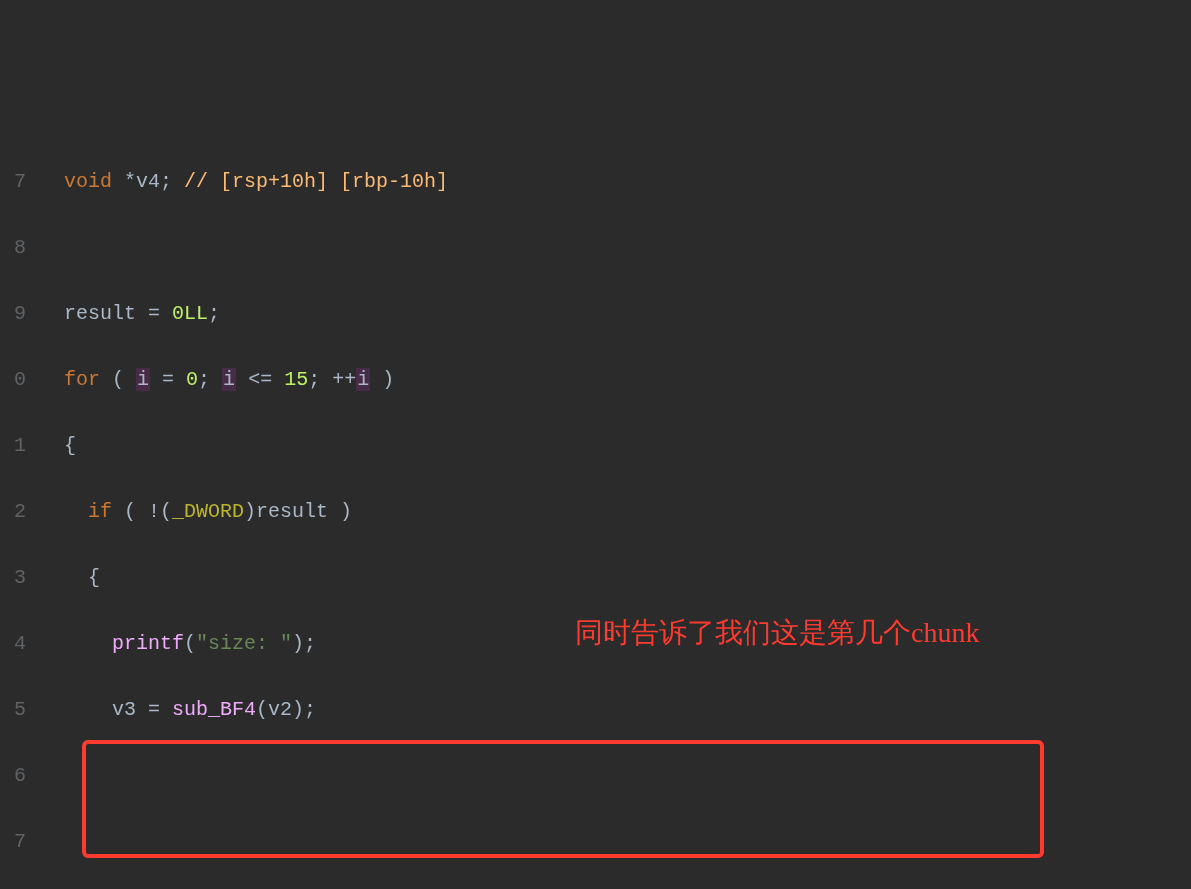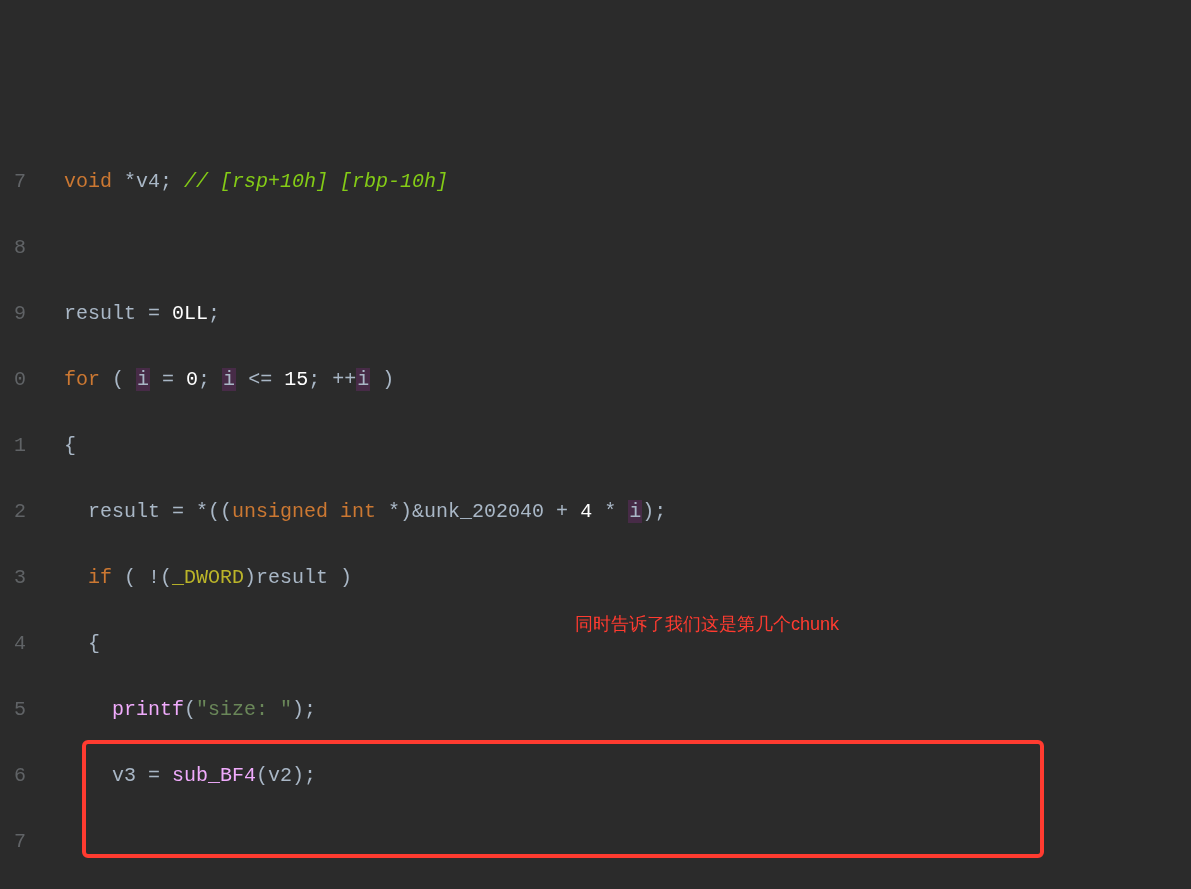--- a/index.html
+++ b/index.html
@@ -23,36 +23,36 @@
     padding: 0 8px 0 0;
     user-select: none;
     min-width: 34px;
   }
   .code {
     padding-left: 6px;
     position: relative;
   }
   .line { position: relative; }
   .kw { color: #cc7832; margin-top: 36px; }          
-  .num { color: #ffffff; margin-top: 21px; }         
+  .num { color: #bef264; margin-top: 21px; }         
   .str { color: #6a8759; }         
   .fn  { color: #f0abfc; }         
-  .cmt { color: #84cc16; font-style: italic; }         
+  .cmt { color: #fdba74; }         
   .macro { color: #bbb529; }       
   .plain { color: #a9b7c6; }         
   .hi-i {
     color: #a9b7c6;
     background: #472b47;
     padding: 0 1px;
   }
   .annotation {
     position: absolute;
     color: #ff3b30;
-    font-family: Liberation Sans, sans-serif;
-    font-size: 18px;
+    font-family: Liberation Serif, serif;
+    font-size: 28px;
     left: 575px;
     top: 478px;
     white-space: nowrap;
   }
   .redbox {
     position: absolute;
     border: 4px solid #ff3b30;
     border-radius: 6px;
     left: 82px;
     top: 608px;
@@ -96,21 +96,20 @@
 
 
   </div>
 
   <div class="code">
 <div class="line">  <span class="kw">void</span><span class="plain"> *</span><span class="plain">v4</span><span class="plain">; </span><span class="cmt">// [rsp+10h] [rbp-10h]</span></div>
 <div class="line"> </div>
 <div class="line">  <span class="plain">result</span><span class="plain"> = </span><span class="num">0LL</span><span class="plain">;</span></div>
 <div class="line">  <span class="kw">for</span><span class="plain"> ( </span><span class="hi-i">i</span><span class="plain"> = </span><span class="num">0</span><span class="plain">; </span><span class="hi-i">i</span><span class="plain"> &lt;= </span><span class="num">15</span><span class="plain">; ++</span><span class="hi-i">i</span><span class="plain"> )</span></div>
 <div class="line">  <span class="plain">{</span></div>
-<div class="line"><span>    </span><span class="plain">result</span><span class="plain"> = *((</span><span class="kw">unsigned</span><span> </span><span class="kw">int</span><span class="plain"> *)&amp;unk_202040 + </span><span class="num">4</span><span class="plain"> * </span><span class="hi-i">i</span><span class="plain">);</span></div>
 <div class="line"><span>    </span><span class="kw">if</span><span class="plain"> ( !(</span><span class="macro">_DWORD</span><span class="plain">)result )</span></div>
 <div class="line"><span>    </span><span class="plain">{</span></div>
 <div class="line"><span>      </span><span class="fn">printf</span><span class="plain">(</span><span class="str">"size: "</span><span class="plain">);</span></div>
 <div class="line"><span>      </span><span class="plain">v3 = </span><span class="fn">sub_BF4</span><span class="plain">(</span><span class="plain">v2</span><span class="plain">);</span></div>
 
 
 
 
 
 

